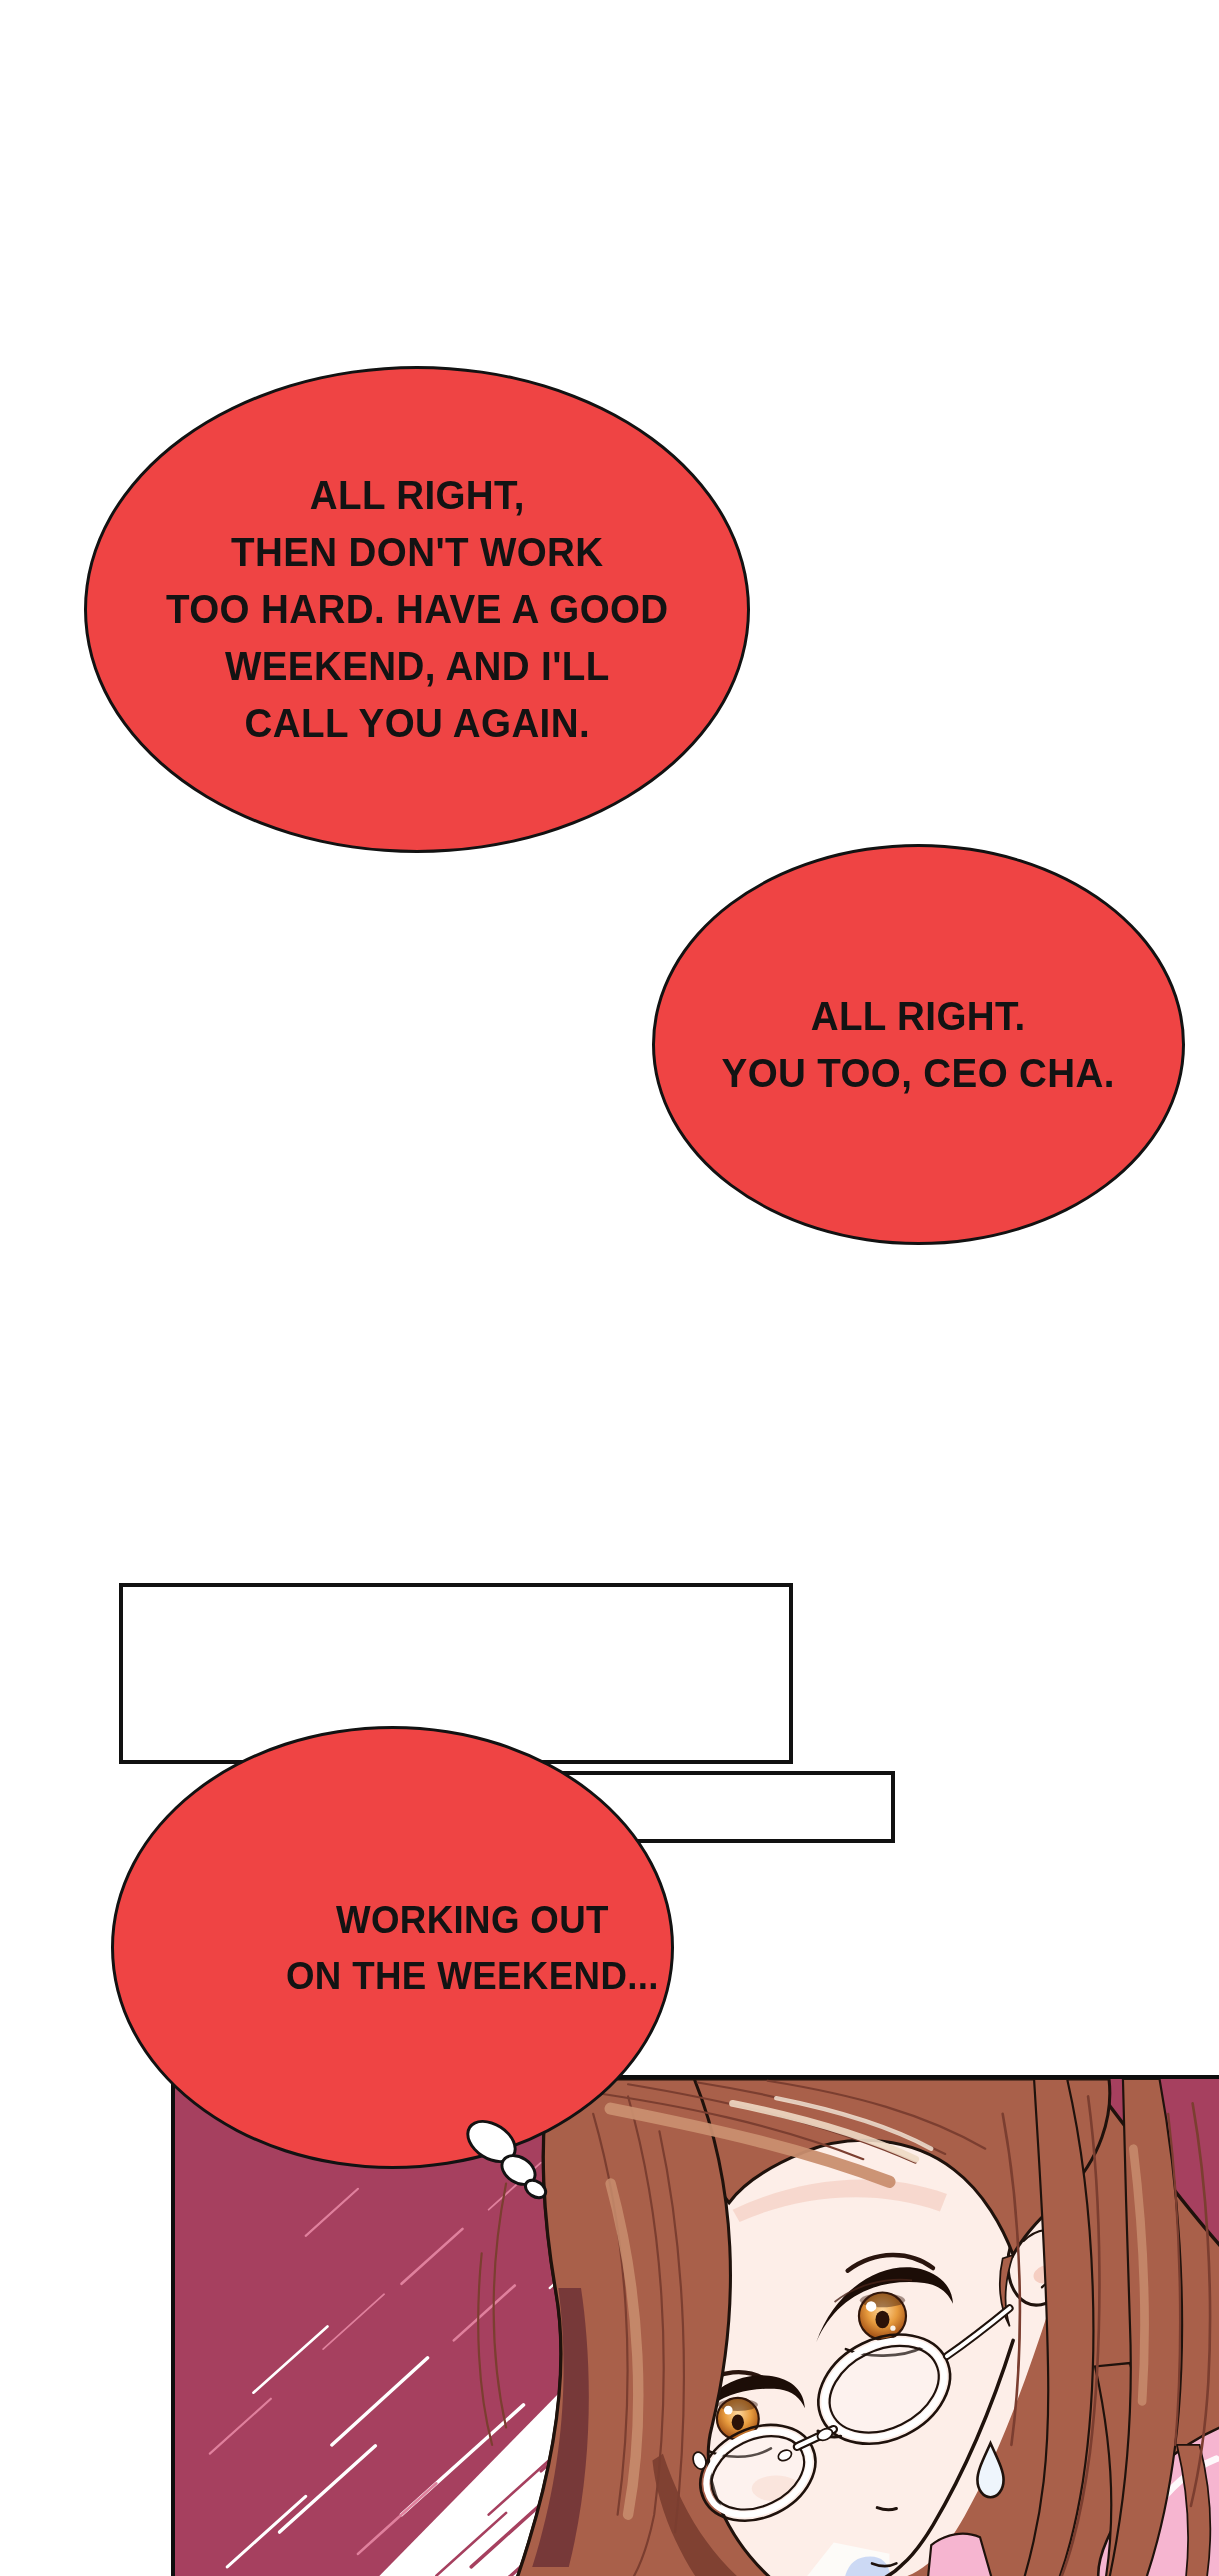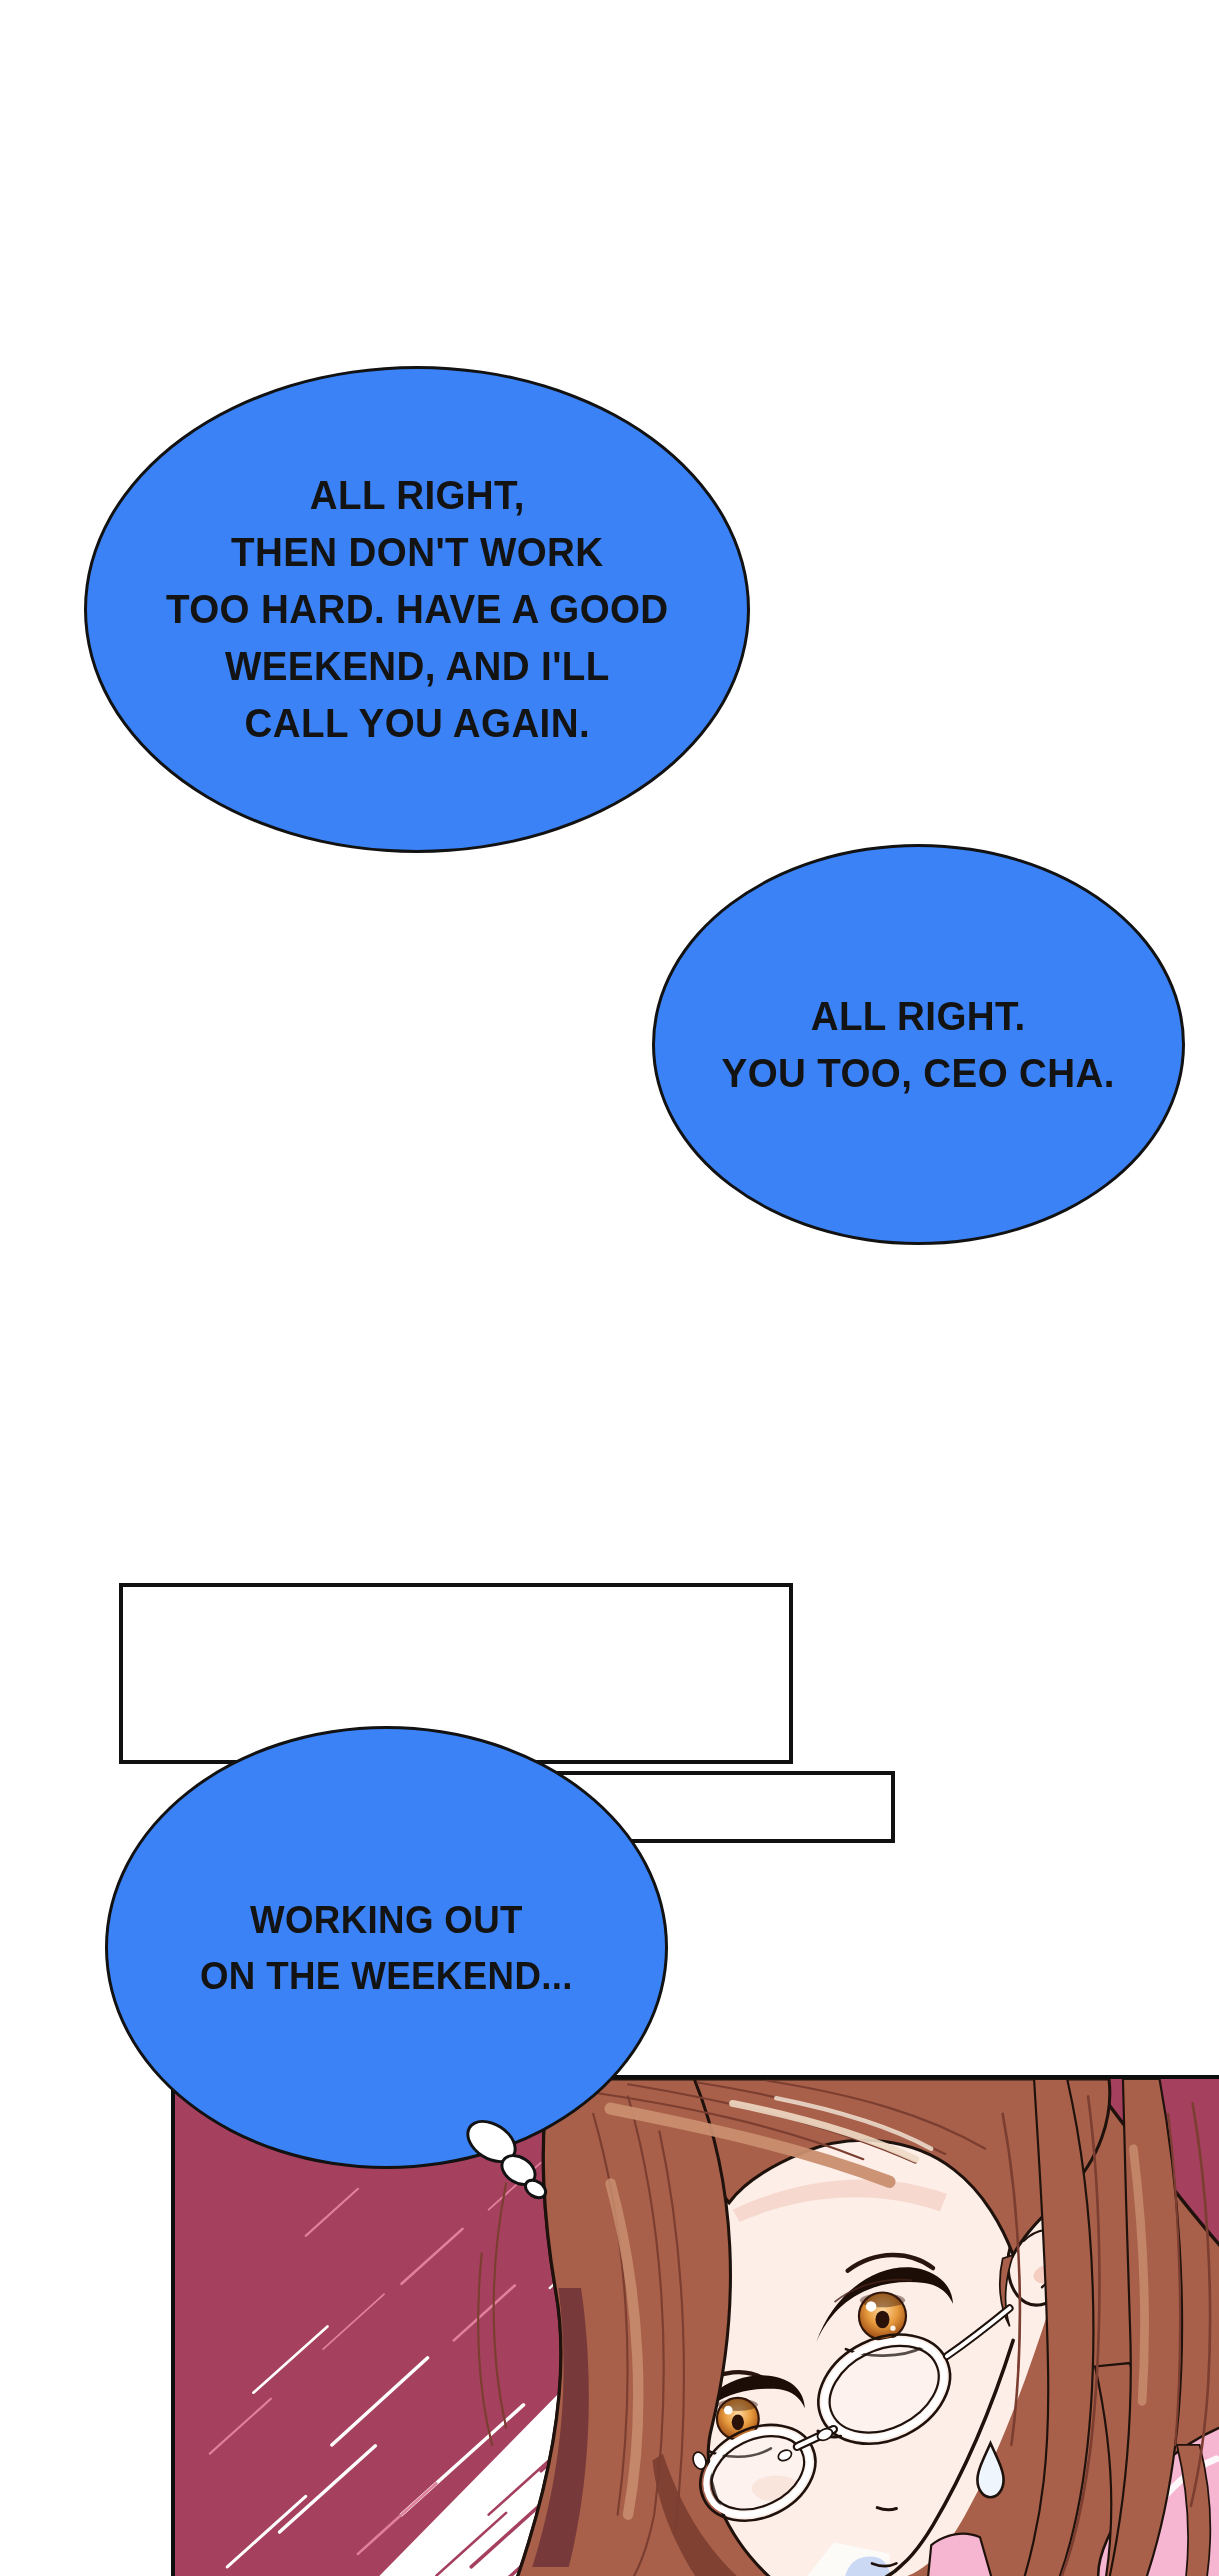--- a/index.html
+++ b/index.html
@@ -6,21 +6,21 @@
     --maroon:#a6405f; --line:#1f120c; --bubble_stroke:#121212;
     --hair:#a9604a; --hair_dark:#7b3e30; --hair_deep:#6f3336;
     --hair_light:#c98e6f; --hair_glint:#eed9c4;
     --skin:#fdeee8; --skin_shadow:#f3c6b8;
     --pink:#f6b5d0; --blue:#ccd9f4; --speed_pink:#e0809d;
     --text:#131313;
   }
   html,body{margin:0;padding:0;background:#fff;}
   #page{position:relative;width:1219px;height:2576px;background:#fff;overflow:hidden;
         font-family:"Liberation Sans","DejaVu Sans",sans-serif;}
-  .bubble{position:absolute;background:#3b82f6;border:3.5px solid var(--bubble_stroke);
+  .bubble{position:absolute;background:#ef4444;border:3.5px solid var(--bubble_stroke);
           border-radius:50%;display:flex;align-items:center;justify-content:center;z-index:3;}
   .btext{color:var(--text);font-weight:700;text-align:center;transform:scaleX(.94);
          letter-spacing:0.4px;white-space:nowrap;}
   .sp1 .btext{font-size:41px;line-height:57px;}
   .sp2 .btext{font-size:41px;line-height:57px;}
   .th  .btext{font-size:39px;line-height:56px;}
   .narr{position:absolute;background:#fff;border:4.4px solid #111;z-index:2;}
   .trail{position:absolute;background:#fff;border:3px solid var(--bubble_stroke);
          border-radius:50%;z-index:4;}
   #panel{position:absolute;left:171px;top:2075px;width:1049px;height:501px;
@@ -53,21 +53,21 @@
     </div>
   </div>
 
   <div class="bubble sp2" style="left:652px;top:844px;width:527px;height:395px;align-items:center;">
     <div class="btext">
       <div>ALL RIGHT.</div>
       <div>YOU TOO, CEO CHA.</div>
     </div>
   </div>
 
-  <div class="bubble th" style="left:105px;top:1726px;width:557px;height:437px;">
+  <div class="bubble th" style="left:111px;top:1726px;width:557px;height:437px;justify-content:flex-end;">
     <div class="btext">
       <div>WORKING OUT</div>
       <div>ON THE WEEKEND...</div>
     </div>
   </div>
 
   <div class="trail" style="left:464px;top:2123px;width:49px;height:31px;transform:rotate(33deg);"></div>
   <div class="trail" style="left:499px;top:2156px;width:33px;height:22px;transform:rotate(33deg);"></div>
   <div class="trail" style="left:523px;top:2180px;width:19px;height:12.2px;transform:rotate(33deg);"></div>
 

